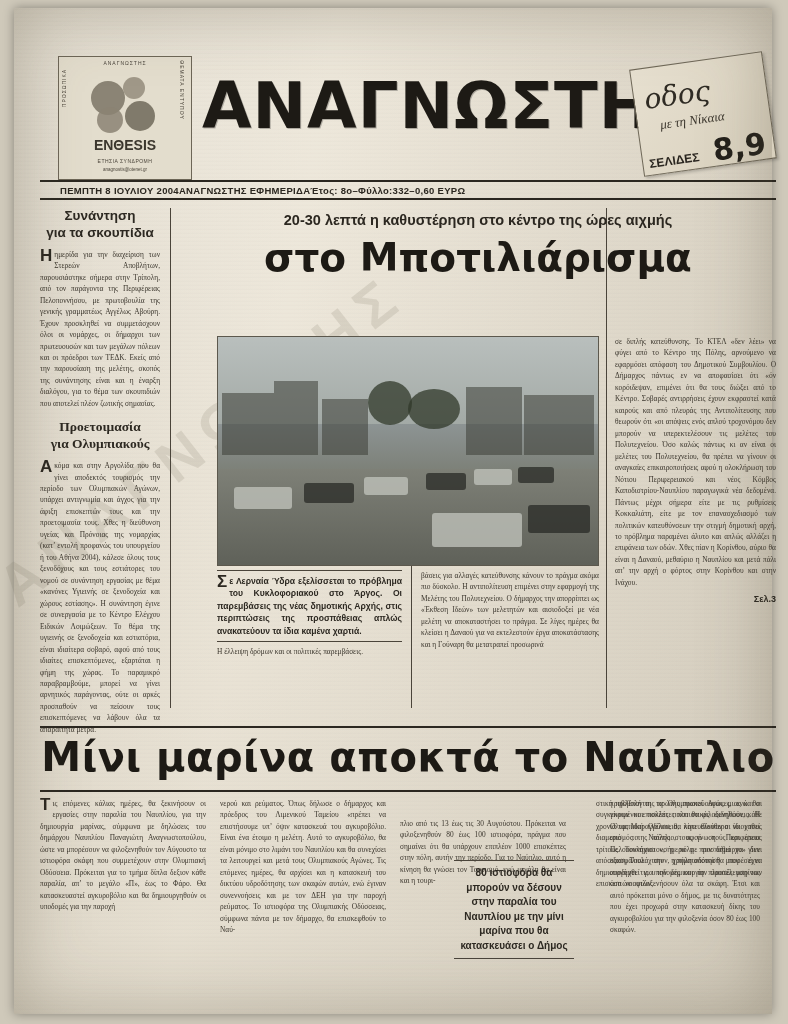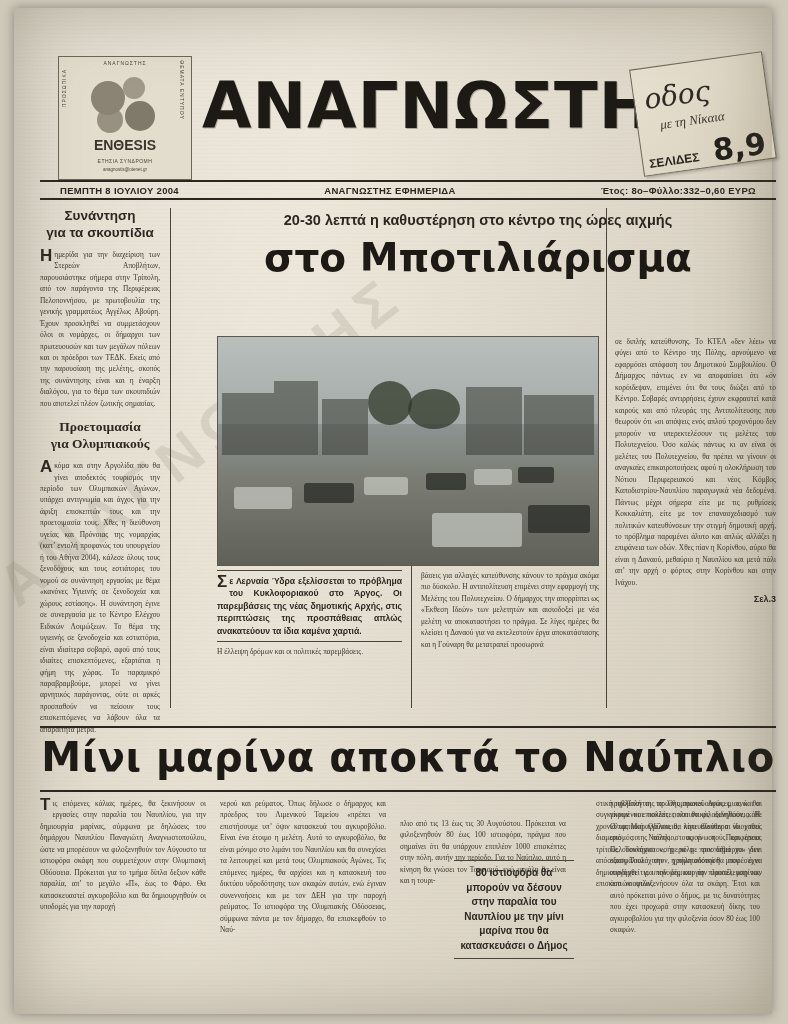--- a/index.html
+++ b/index.html
@@ -224,21 +224,21 @@
     width: 736px;
     height: 20px;
     border-top: 2px solid #2b2720;
     border-bottom: 2px solid #2b2720;
     font-family: "Liberation Sans", sans-serif;
     font-size: 9.5px;
     font-weight: bold;
     color: #2b2720;
     display: flex;
     align-items: center;
-    justify-content: space-between;
+    justify-content: flex-start;
     padding: 0 20px;
     box-sizing: border-box;
     letter-spacing: 0.3px;
   }
   .infobar span { white-space: nowrap; }
 
   
   .body-area {
     position: absolute;
     left: 26px;

